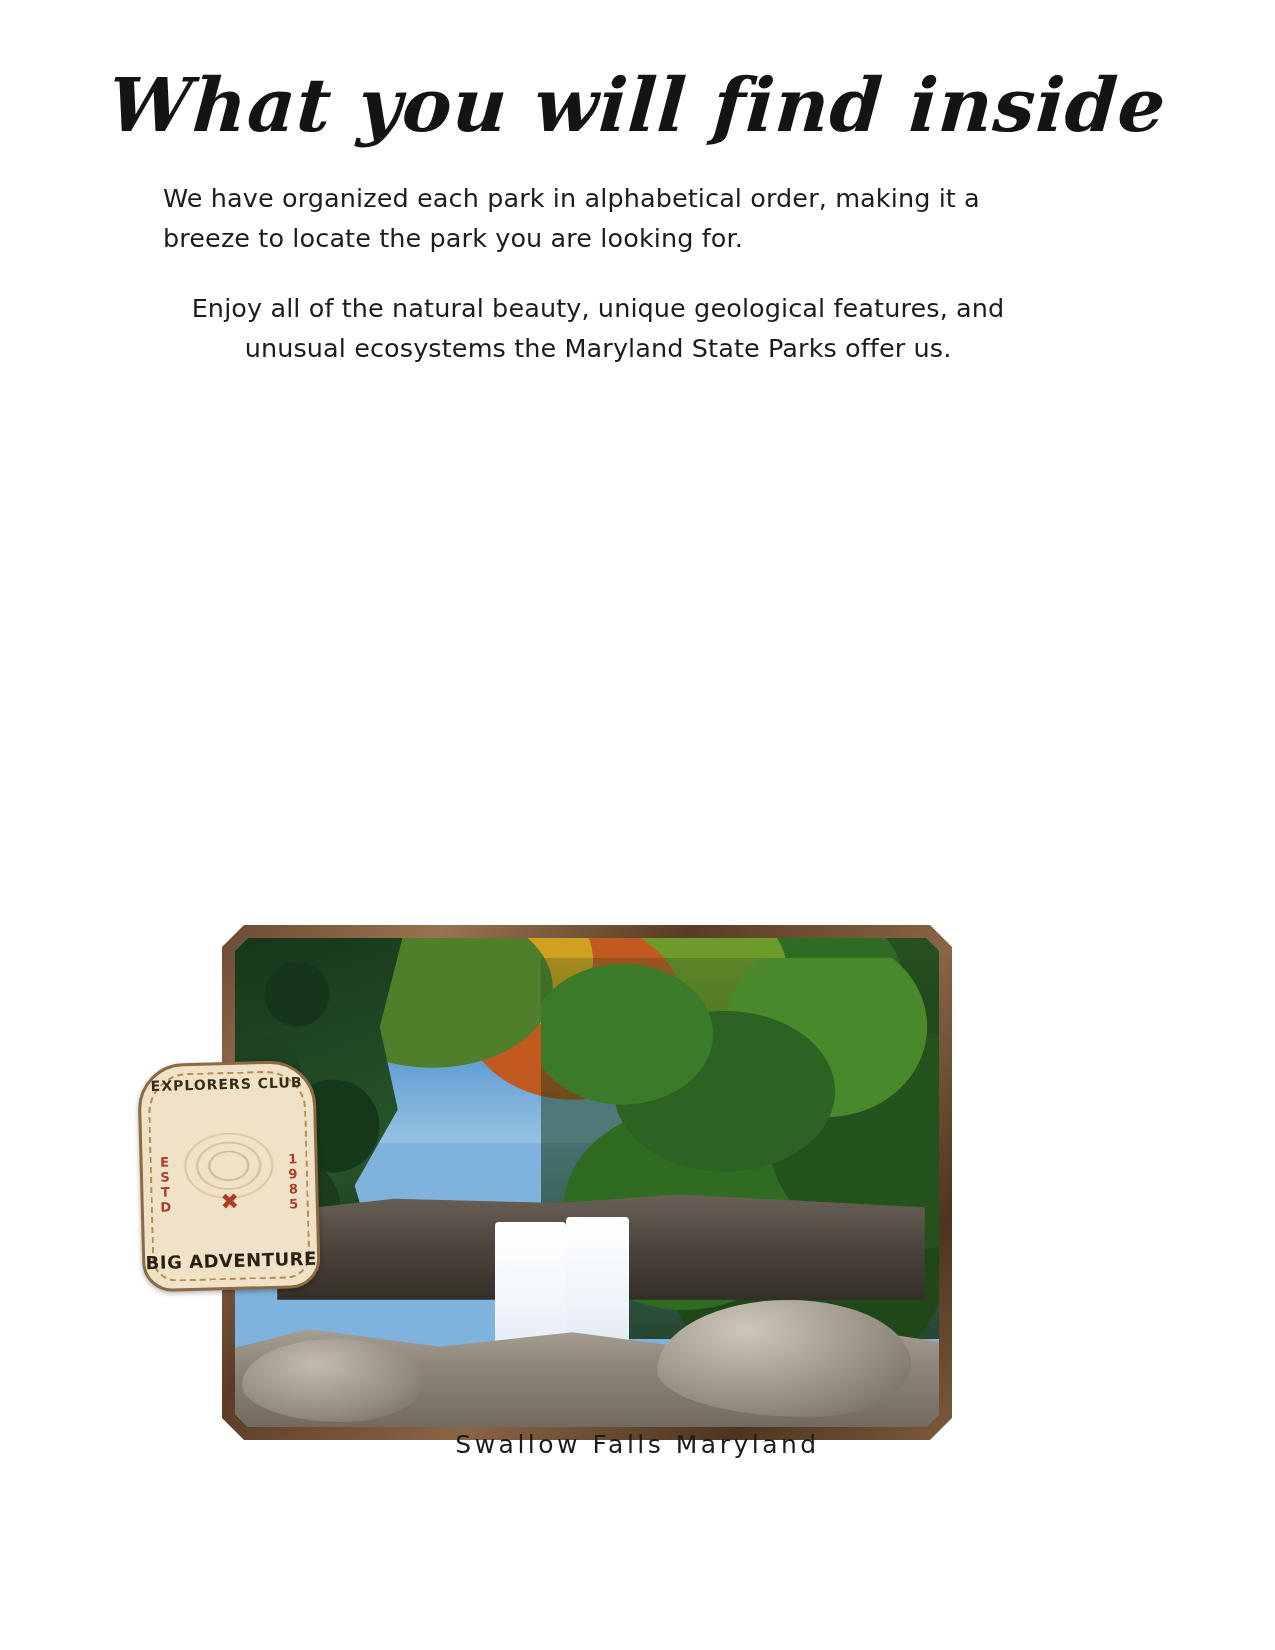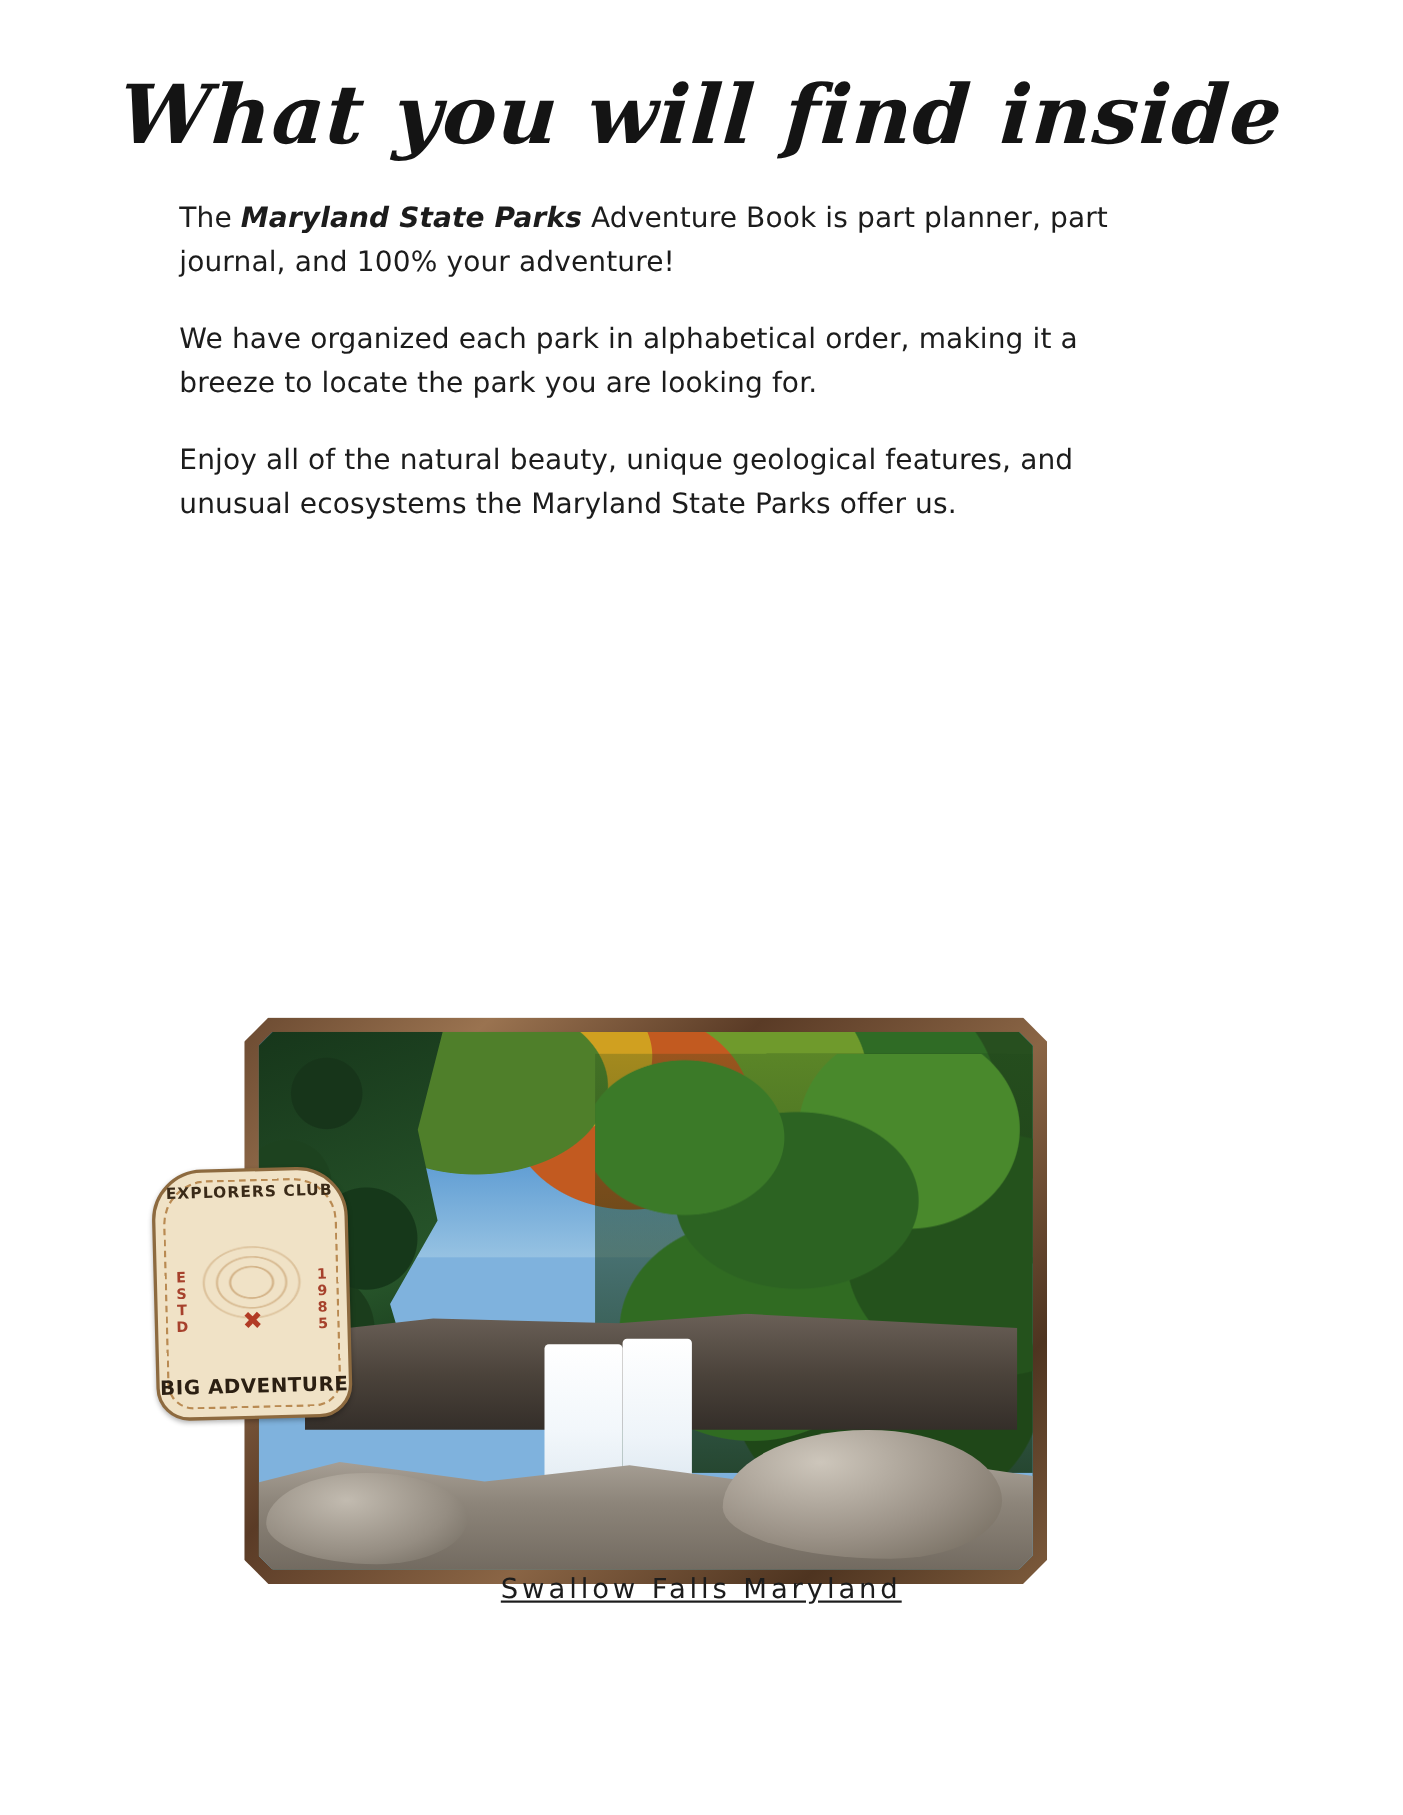--- a/index.html
+++ b/index.html
@@ -46,21 +46,21 @@
     top: 178px;
     left: 163px;
     width: 870px;
     font-size: 25.5px;
     line-height: 40px;
     color: #1c1c1c;
     font-family: "DejaVu Sans", sans-serif;
     letter-spacing: 0.1px;
   }
   .para { margin: 0 0 30px 0; }
-  .para:last-child { margin-bottom: 0; }
+  .para:last-child { margin-bottom: 0; text-align: center; }
   .para b {
     font-weight: 700;
     font-style: italic;
   }
 
   
   .photo-wrap {
     position: absolute;
     left: 222px;
     top: 925px;
@@ -245,34 +245,30 @@
   .caption {
     position: absolute;
     left: 0;
     top: 1430px;
     width: 1275px;
     text-align: center;
     font-family: "DejaVu Sans", sans-serif;
     font-size: 25px;
     letter-spacing: 3.5px;
     color: #1c1c1c;
-    text-decoration: underline;
   }
 </style>
 </head>
 <body>
 
 <div class="page">
 
   <div class="title">What you will find inside</div>
 
   <div class="body-copy">
-    <p class="para">
-      <span>The </span><b>Maryland State Parks</b><span> Adventure Book is part planner, part journal, and 100% your adventure!</span>
-    </p>
     <p class="para">We have organized each park in alphabetical order, making it a breeze to locate the park you are looking for.</p>
     <p class="para">Enjoy all of the natural beauty, unique geological features, and unusual ecosystems the Maryland State Parks offer us.</p>
   </div>
 
   <div class="photo-wrap">
     <div class="frame">
       <div class="frame-inner">
         <div class="photo">
           <div class="sky"></div>
           <div class="canopy"></div>

